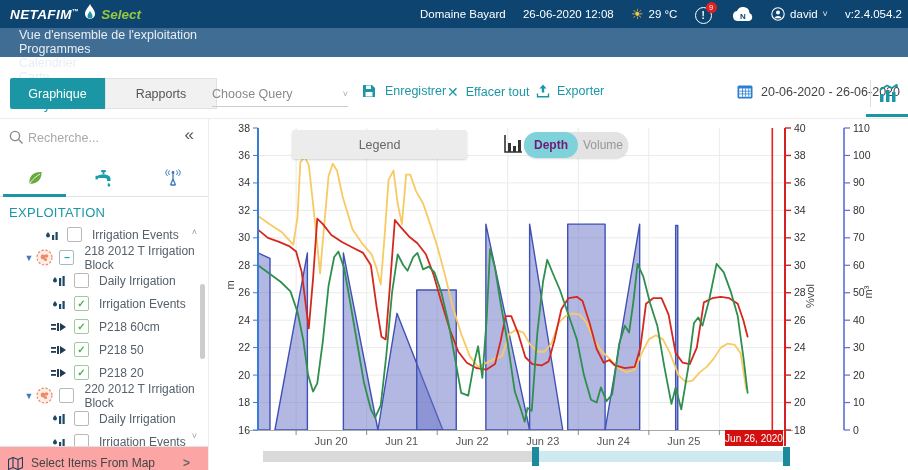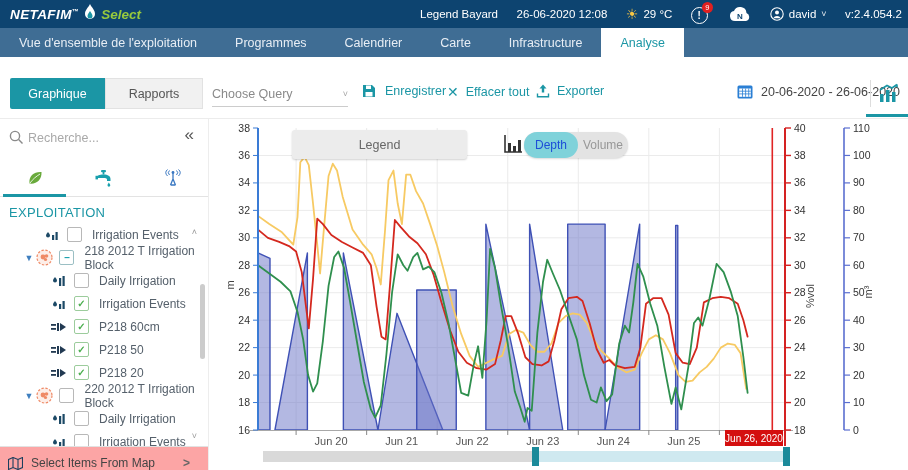--- a/index.html
+++ b/index.html
@@ -15,27 +15,27 @@
   .topbar-right{position:absolute;left:420px;top:0;width:482px;height:28px;display:flex;align-items:center;justify-content:space-between;font-size:11.5px;}
   .tb-item{display:flex;align-items:center;gap:5px;white-space:nowrap;}
   .sun{color:#f6c544;font-size:14px;line-height:1;}
   .alert-wrap{position:relative;width:20px;height:18px;}
   .alert-circ{width:15px;height:15px;border:1.5px solid #fff;border-radius:50%;font-size:10px;font-weight:bold;
               display:flex;align-items:center;justify-content:center;margin-top:2px;}
   .alert-badge{position:absolute;right:-2px;top:-3px;background:#e02020;color:#fff;border-radius:50%;
                width:11px;height:11px;font-size:7.5px;display:flex;align-items:center;justify-content:center;}
   .chev{font-size:9px;opacity:.9;}
   
-  .navbar{position:absolute;left:0;top:28px;width:908px;height:29px;background:#3f6d94;display:flex;align-items:stretch;}
+  .navbar{position:absolute;left:0;top:28px;width:908px;height:29px;background:#3f6d94;display:flex;align-items:stretch;flex-direction:column;}
   .nav-item{display:flex;align-items:center;padding:0 19px;font-size:12.5px;color:#e8eef5;cursor:pointer;}
   .nav-item.active{background:#fff;color:#1b96a5;font-weight:normal;}
   
   .btn{display:flex;align-items:center;justify-content:center;font-size:12.5px;cursor:pointer;}
   .btn-graphique{left:10px;top:78px;width:95px;height:31px;background:#1b96a5;color:#fff;border-radius:2px 0 0 2px;}
-  .btn-rapports{left:105px;top:78px;width:98px;height:31px;background:#f1f1f1;color:#555;border:1px solid #e2e2e2;box-sizing:border-box;}
+  .btn-rapports{left:105px;top:78px;width:112px;height:31px;background:#f1f1f1;color:#555;border:1px solid #e2e2e2;box-sizing:border-box;}
   .choose-query{left:212px;top:82px;width:136px;height:24px;border-bottom:1px solid #ccc;color:#8a8a8a;
                 font-size:12.5px;display:flex;align-items:center;justify-content:space-between;}
   .tool-link{display:flex;align-items:center;gap:7px;color:#1b96a5;font-size:12.5px;cursor:pointer;}
   .daterange{display:flex;align-items:center;gap:8px;color:#444;font-size:12.5px;}
   .vdiv{left:870px;top:80px;width:1px;height:27px;background:#ddd;}
   .tool-underline{left:866px;top:114px;width:42px;height:3px;background:#1b96a5;}
   .hdivider{left:0;top:118px;width:908px;height:1px;background:#ececec;}
   
   .sidebar{position:absolute;left:0;top:119px;width:209px;height:351px;background:#fff;border-right:1px solid #ededed;box-sizing:border-box;}
   .search-row{position:absolute;left:0;top:0;width:100%;height:40px;}
@@ -60,21 +60,21 @@
                display:flex;align-items:flex-end;font-size:12px;color:#444;}
   .side-footer .ficon{margin:0 8px 0 8px;display:flex;}
   .side-footer .fchev{position:absolute;right:18px;color:#666;font-weight:bold;font-size:12px;}
   
   .legend-btn{left:292px;top:130px;width:175px;height:29px;background:#ececec;border-radius:3px;color:#666;
               font-size:12.5px;display:flex;align-items:center;justify-content:center;box-shadow:0 1px 2px rgba(0,0,0,.18);cursor:pointer;}
   .ct-icon{left:503px;top:134px;}
   .segmented{left:524px;top:132px;height:26px;background:#e3e3e3;border-radius:13px;display:flex;align-items:center;
              box-shadow:0 1px 2px rgba(0,0,0,.15);}
   .seg{height:26px;display:flex;align-items:center;justify-content:center;font-size:12px;border-radius:13px;cursor:pointer;}
-  .seg.active{background:#7fd2da;color:#1d4ed8;font-weight:normal;width:54px;}
+  .seg.active{background:#7fd2da;color:#701a75;font-weight:bold;width:54px;}
   .seg.inactive{color:#979797;width:50px;}
   .date-badge{left:725px;top:430px;width:58px;height:16px;background:#d40f0f;color:#fff;font-size:10px;
               display:flex;align-items:center;justify-content:center;z-index:5;}
   .sb-track-gray{left:263px;top:451px;width:270px;height:11px;background:#d9d9d9;}
   .sb-track-blue{left:539px;top:451px;width:244px;height:11px;background:#cfe9f0;}
   .sb-handle{top:447px;width:7px;height:19px;background:#1b8a9a;cursor:ew-resize;}
   #chartSvg{position:absolute;left:228px;top:118px;pointer-events:none;}
   svg text{font-family:"Liberation Sans",sans-serif;}
 </style>
 </head>
@@ -87,21 +87,21 @@
       <span class="netafim"><span>NETAFIM</span><span class="tm">™</span></span>
       <span>
         <svg width="14" height="16" viewBox="0 0 14 16">
             <path d="M7 0 C9 4 12 6 12 10 a5 5 0 1 1 -10 0 C2 6 5 4 7 0 Z" fill="#fff"></path>
             <path d="M7 7 C8 9 9.5 10 9.5 12 a2.5 2.5 0 1 1 -5 0 C4.5 10 6 9 7 7 Z" fill="#1b96a5"></path>
           </svg>
       </span>
       <span class="netbeat">Select</span>
     </div>
     <div class="topbar-right">
-      <span class="tb-item">Legend Bayard</span>
+      <span class="tb-item">Domaine Bayard</span>
       <span class="tb-item">26-06-2020 12:08</span>
       <span class="tb-item">
         <span class="sun">☀</span>
         <span>29 °C</span>
       </span>
       <span class="alert-wrap">
         <span class="alert-circ">!</span>
         <span class="alert-badge">9</span>
       </span>
       <span class="tb-item">

